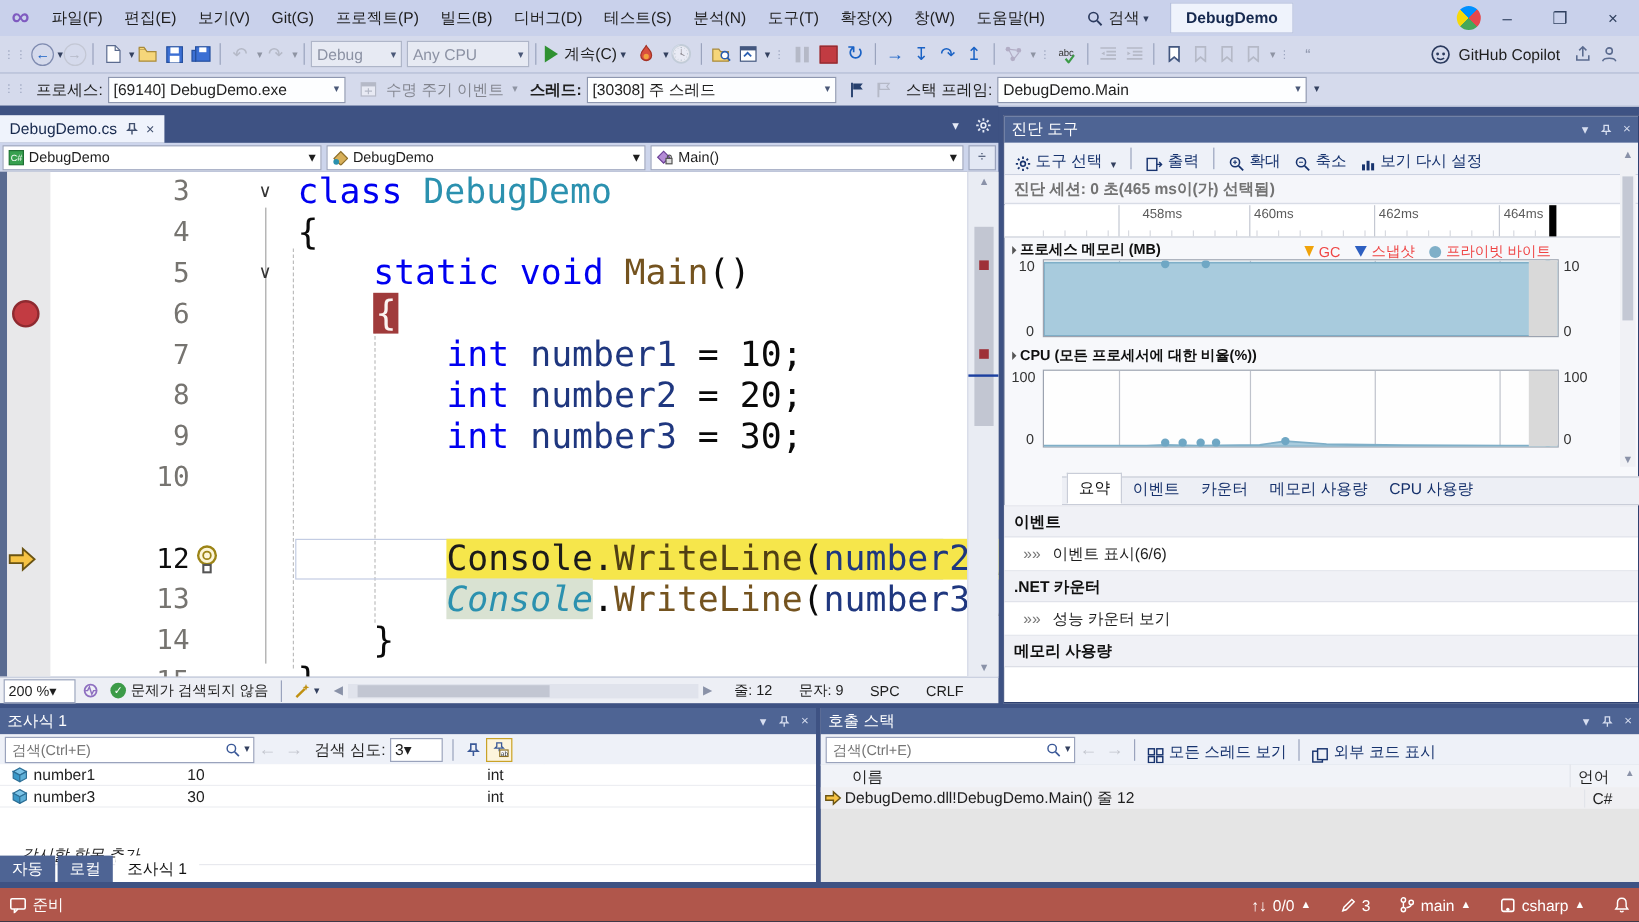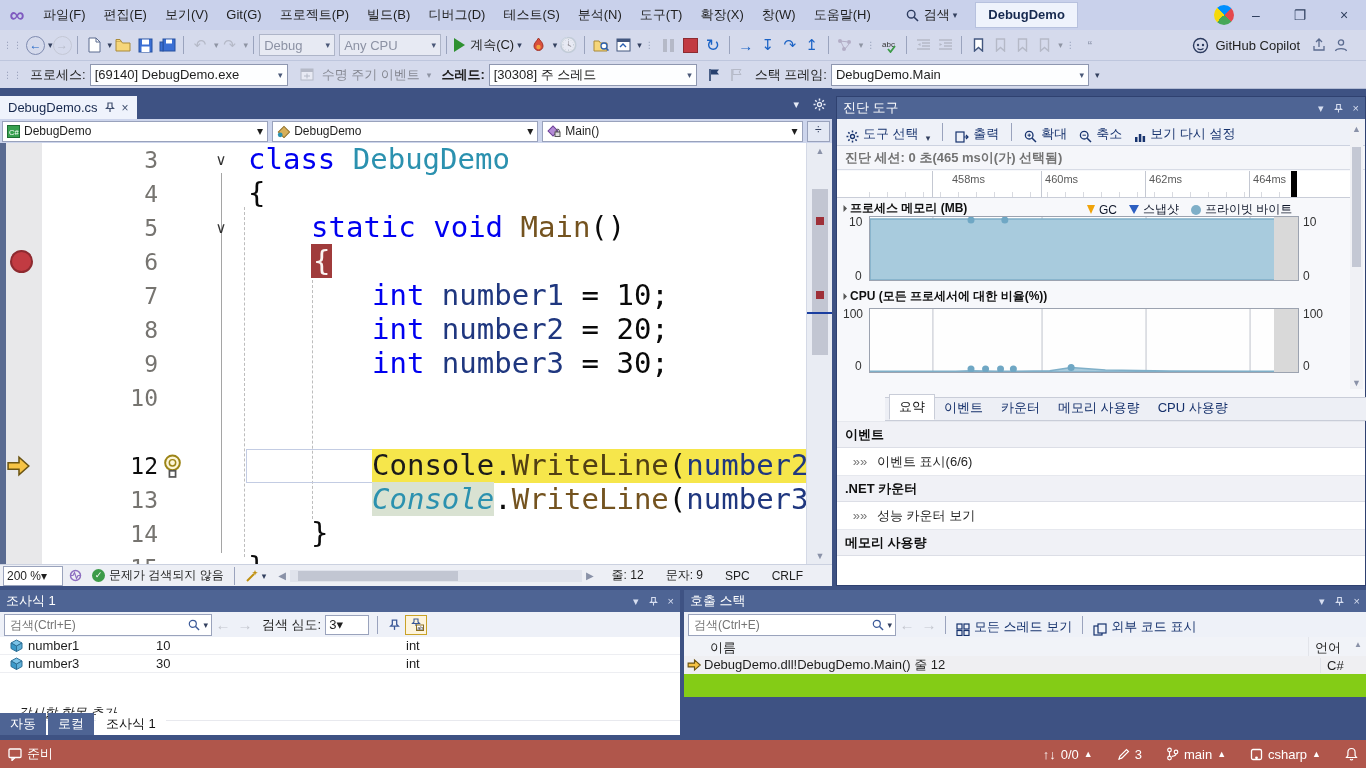--- a/index.html
+++ b/index.html
@@ -93,21 +93,21 @@
   #diag-toolbar{height:26px;color:#17336E;gap:2px;}
   .dtb{display:flex;align-items:flex-end;gap:4px;padding:0 5px;height:22px;white-space:nowrap;}
   #diag-session{height:23px;background:#F5F6FA;border-bottom:1px solid #D8DCE6;font-weight:bold;display:flex;align-items:center;padding:0 8px;color:#737373;}
   #ruler{left:0;top:74px;width:514px;height:26px;background:#FFF;border-bottom:1px solid #C9CDD8;}
   .ruler-lab{position:absolute;top:2px;font-size:11px;color:#5a5a5a;}
   .ruler-tick{position:absolute;top:0;width:1px;height:26px;background:#C4C8D2;}
   .ruler-mtick{position:absolute;bottom:0;width:1px;height:5px;background:#D8DAE0;}
   #ruler-cursor{position:absolute;top:0;width:6px;height:26px;background:#000;}
   .chart-head{position:absolute;left:4px;display:flex;align-items:center;font-weight:bold;color:#101010;font-size:12px;}
   .tri-exp{width:0;height:0;border-top:5px solid #555;border-left:5px solid transparent;margin-right:4px;transform:rotate(45deg);}
-  .legend{position:absolute;display:flex;align-items:center;gap:12px;font-size:12px;color:#0f172a;font-weight:normal;}
+  .legend{position:absolute;display:flex;align-items:center;gap:12px;font-size:12px;color:#ef4444;font-weight:normal;}
   .lg-tri-y{width:0;height:0;border-top:9px solid #F0A30A;border-left:4px solid transparent;border-right:4px solid transparent;}
   .lg-tri-b{width:0;height:0;border-top:9px solid #2D5FC1;border-left:5px solid transparent;border-right:5px solid transparent;}
   .lg-cir{width:10px;height:10px;border-radius:50%;background:#7FAFC8;}
   .plot{position:absolute;left:32px;width:428px;background:#FEFEFE;border:1px solid #9CA3B0;}
   .plot .grayband{position:absolute;right:0;top:0;width:24px;height:100%;background:#D9D9D9;}
   .axlab{position:absolute;font-size:12px;color:#333;}
   #diag-vsb{position:absolute;right:2px;top:26px;width:13px;height:266px;background:#F0F1F5;}
   #diag-vsb .thumb{position:absolute;left:2px;top:24px;width:9px;height:120px;background:#C4C8D4;}
   #diag-tabs{position:absolute;left:0;top:300px;width:528px;height:24px;background:#EDEFF5;border-top:1px solid #C9CDD8;border-bottom:1px solid #C9CDD8;display:flex;align-items:flex-end;padding-left:4px;box-sizing:border-box;margin-left:48px;}
   .dtab{padding:3px 9px;color:#15306B;}
@@ -125,21 +125,21 @@
   .pinbtn.on{background:#FDF4DC;border:1px solid #C9A227;box-sizing:border-box;}
   #watch-grid{position:absolute;left:0;top:47px;width:680px;height:66px;background:#fff;}
   .wcol-name{width:156px;} .wcol-val{width:250px;} .wcol-type{flex:1;}
   .cube{width:13px;height:13px;margin:0 5px 0 10px;}
   #watch-add{position:absolute;left:0;top:113px;width:680px;height:18px;font-style:italic;color:#1e1e1e;padding:1px 0 0 18px;background:#fff;border-bottom:1px solid #E8E9EE;box-sizing:border-box;}
   #watch-tabs{position:absolute;left:0;top:123px;width:680px;height:22px;display:flex;gap:2px;padding-top:0;}
   .wtab{padding:2px 10px;background:#4E6494;color:#fff;height:18px;}
   .wtab.active{background:#FFF;color:#111;}
 
   
-  #callstack{left:684px;top:590px;width:682px;height:107px;background:#84cc16;}
+  #callstack{left:684px;top:590px;width:682px;height:145px;background:#e5e5e5;}
   #cs-grid-head{display:flex;background:#F1F3F8;border-bottom:1px solid #D5D8E0;}
   .cs-row{display:flex;align-items:center;height:18px;background:#EFEFF2;}
   .cs-lang{width:46px;border-left:1px solid #E2E4EA;padding-left:6px;box-sizing:border-box;}
 
   
   #statusbar{left:0;top:740px;width:1366px;height:28px;background:#B0564B;color:#fff;display:flex;align-items:center;font-size:13px;}
   .sb-item{display:flex;align-items:center;gap:5px;margin:0 12px;white-space:nowrap;}
   .sb-caret{font-size:9px;}
   svg{display:block;}
 </style>

